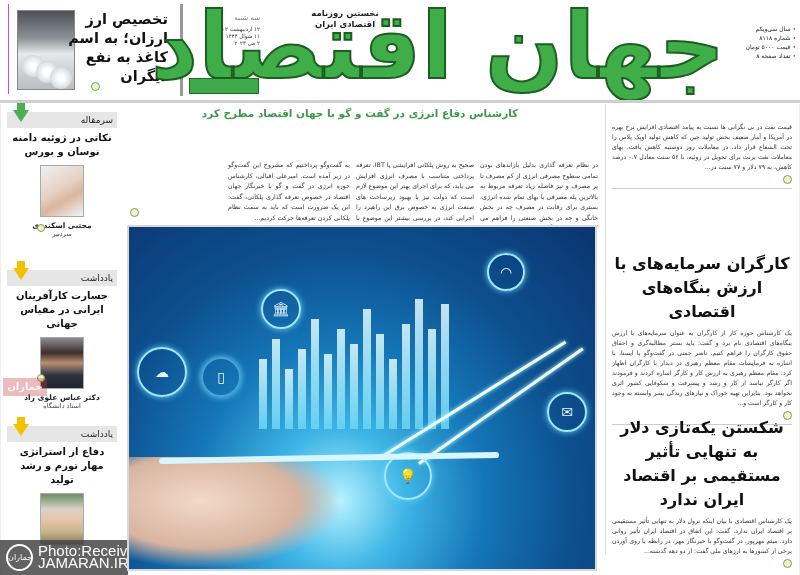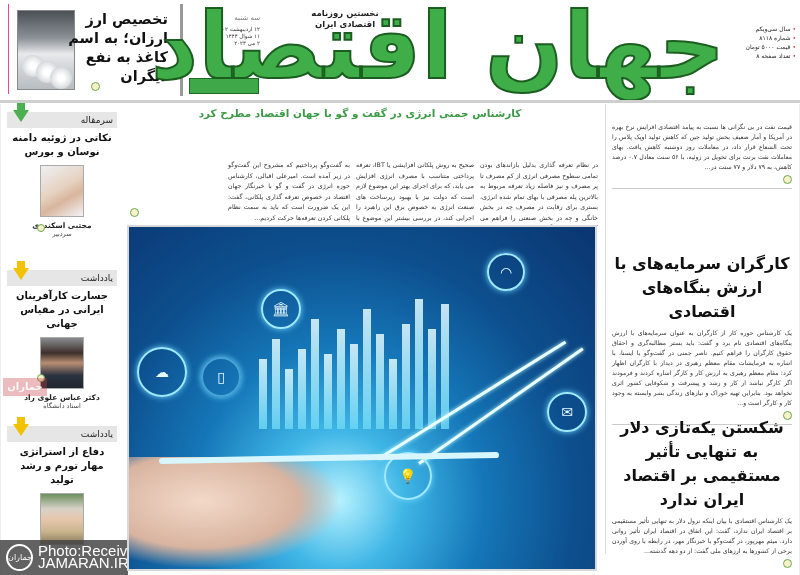--- a/index.html
+++ b/index.html
@@ -161,21 +161,21 @@
 
 <div class="jamaran">
   <div class="jamaran-logo">جماران</div>
   <div class="jamaran-text">
     <div>Photo:Received</div>
     <div>JAMARAN.IR</div>
   </div>
 </div>
 
 <div class="center">
-  <div class="kicker">کارشناس جمنی انرژی در گفت و گو با جهان اقتصاد مطرح کرد</div>
+  <div class="kicker">کارشناس دفاع انرژی در گفت و گو با جهان اقتصاد مطرح کرد</div>
 
   <div class="body-cols">
     <div class="bcol c1">در نظام تعرفه گذاری بدلیل بازاندهای بودن تمامی سطوح مصرفی انرژی از کم مصرف تا پر مصرف و نیز فاصله زیاد تعرفه مربوط به بالاترین پله مصرفی با بهای تمام شده انرژی، بستری برای رقابت در مصرف چه در بخش خانگی و چه در بخش صنعتی را فراهم می کند، اما در تعرفه گذاری</div>
     <div class="bcol c2">صحیح به روش پلکانی افزایشی یا IBT، تعرفه پرداختی متناسب با مصرف انرژی افزایش می یابد، که برای اجرای بهتر این موضوع لازم است که دولت نیز با بهبود زیرساخت های صنعت انرژی به خصوص برق این راهبرد را اجرایی کند، در بررسی بیشتر این موضوع با امیرعلی اقبالی کارشناس انرژی</div>
     <div class="bcol c3">به گفت‌وگو پرداختیم که مشروح این گفت‌وگو در زیر آمده است. امیرعلی اقبالی، کارشناس حوزه انرژی در گفت و گو با خبرنگار جهان اقتصاد در خصوص تعرفه گذاری پلکانی، گفت: این یک ضرورت است که باید به سمت نظام پلکانی کردن تعرفه‌ها حرکت کردیم...</div>
     <div class="bmark"></div>
   </div>
 
   <div class="hero">
 

